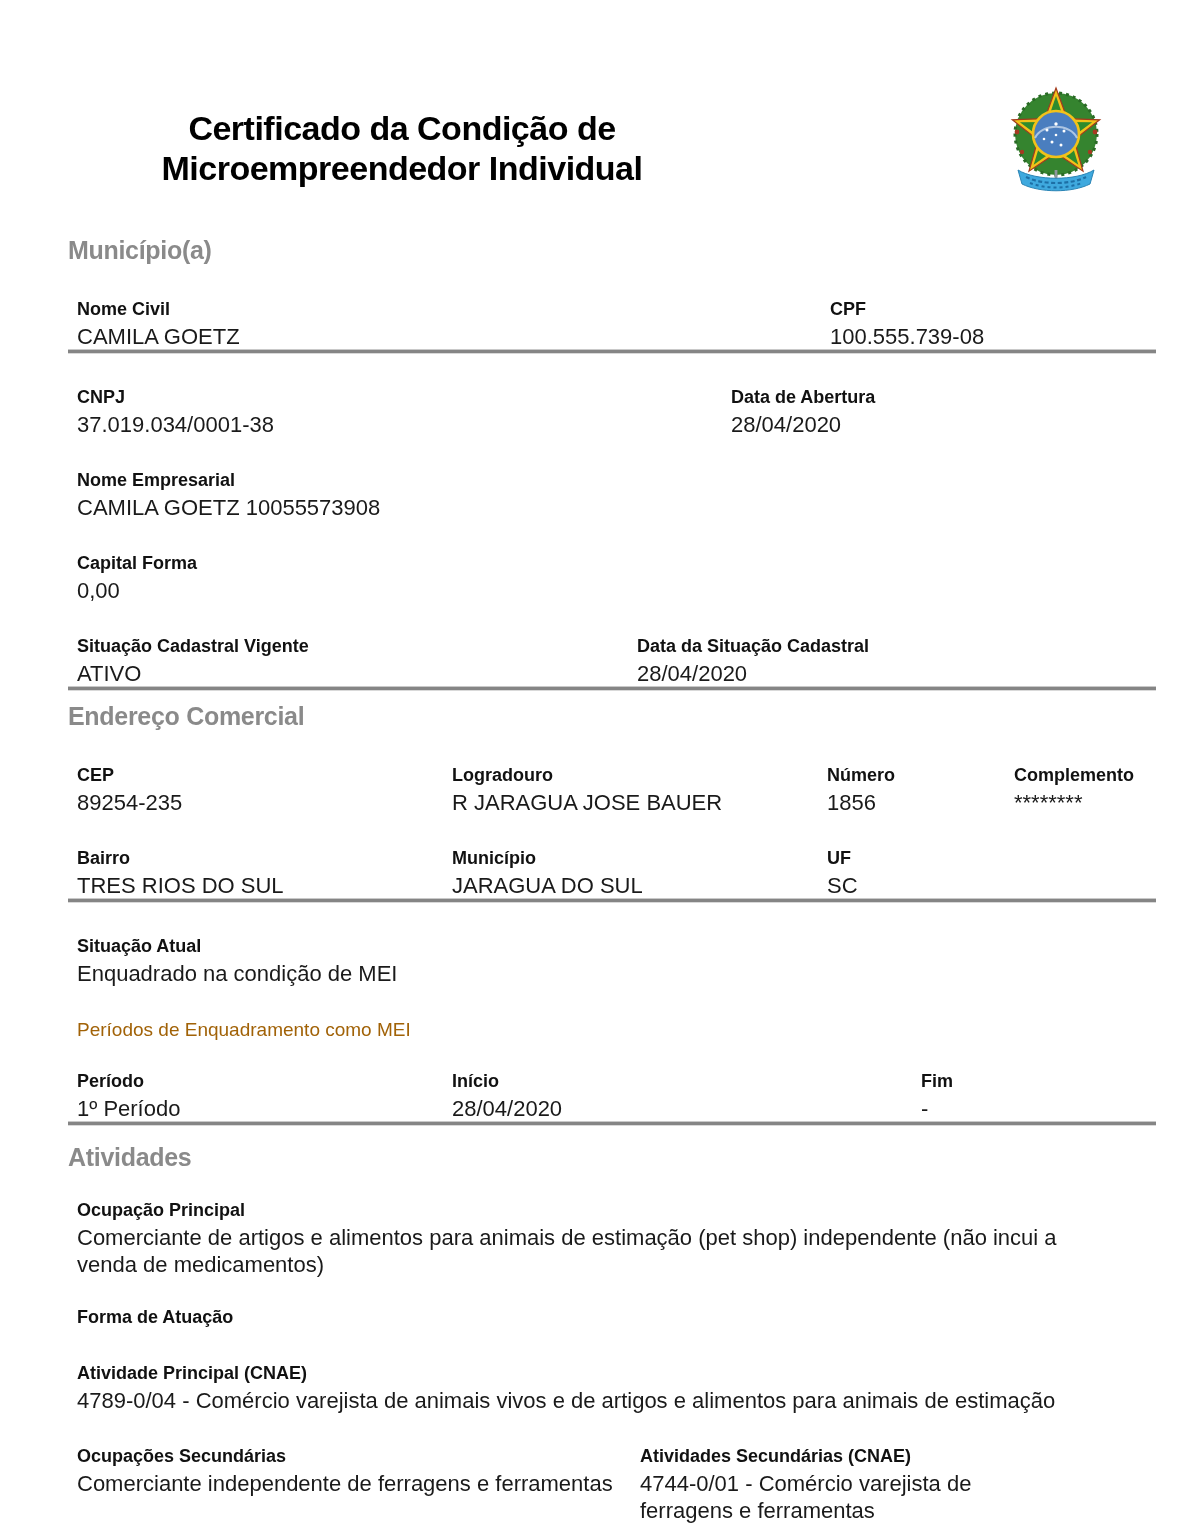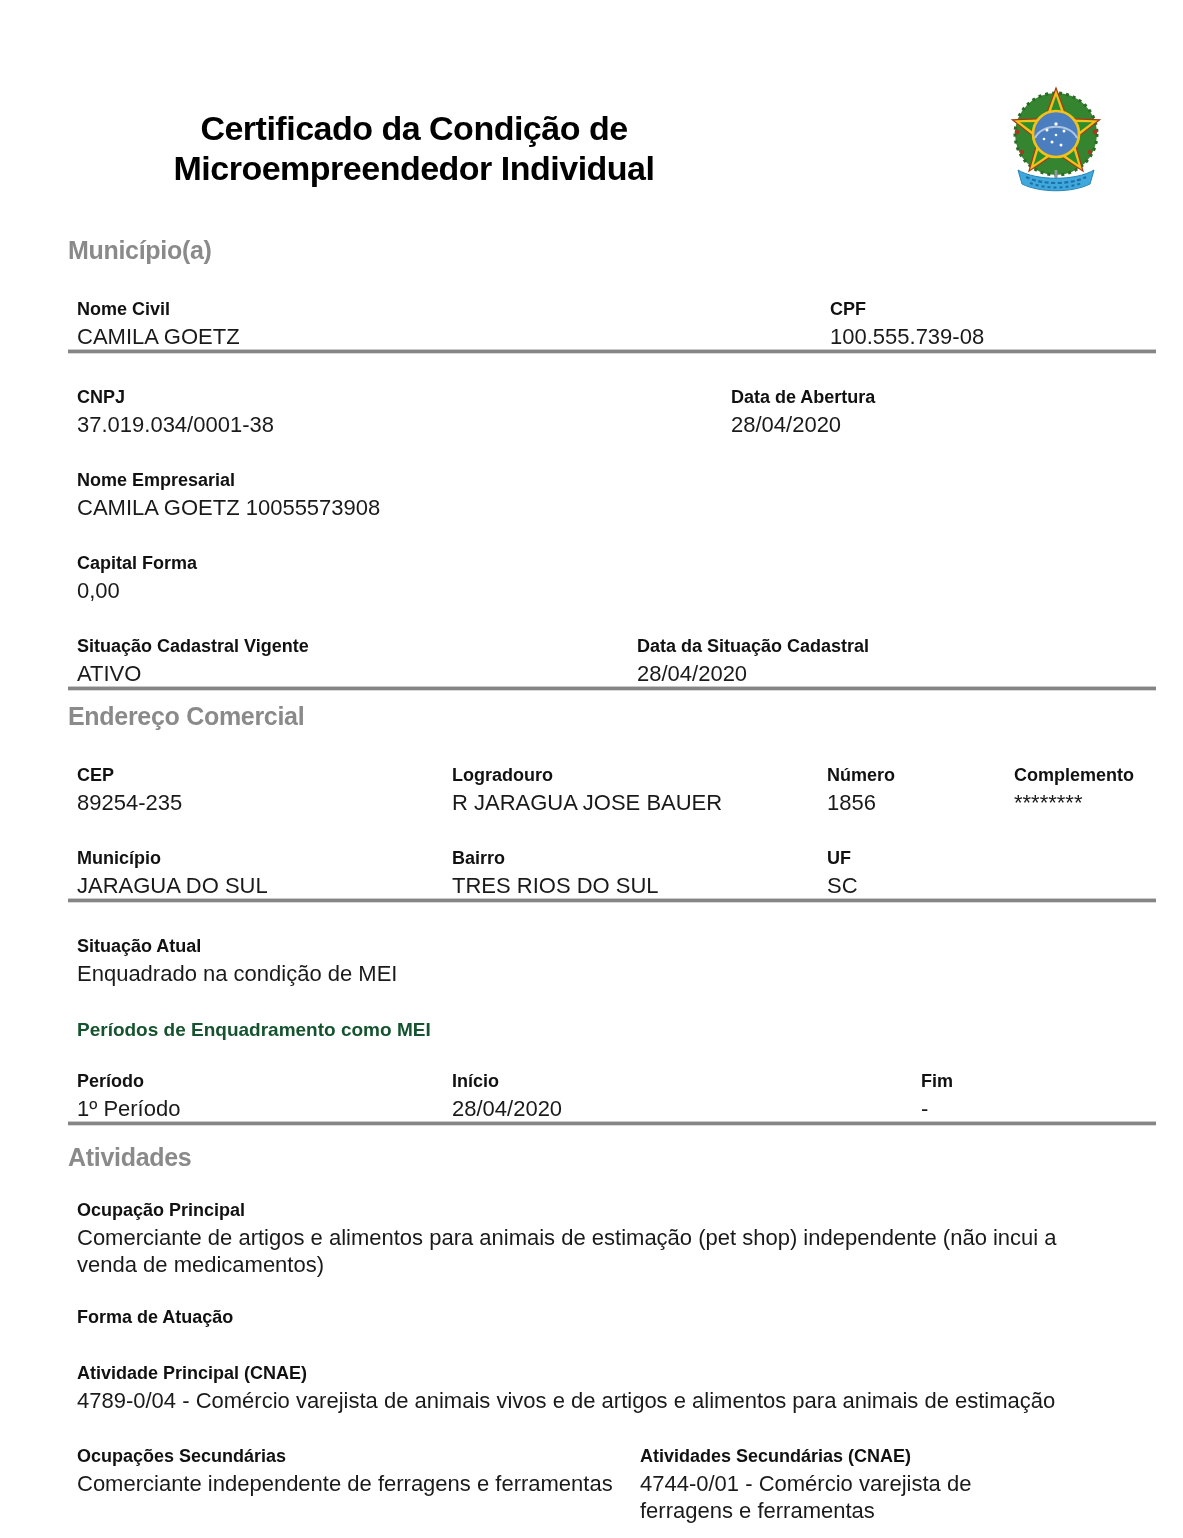--- a/index.html
+++ b/index.html
@@ -3,21 +3,21 @@
 <meta charset="utf-8">
 <style>
   html,body{margin:0;padding:0;background:#ffffff;}
   body{
     width:1183px;height:1538px;position:relative;overflow:hidden;
     font-family:"Liberation Sans", sans-serif;color:#1a1a1a;
     -webkit-font-smoothing:antialiased;
   }
   .header{position:relative;height:237px;}
   .title{
-    position:absolute;left:94px;top:108px;width:640px;
+    position:absolute;left:82px;top:108px;width:640px;
     text-align:center;font-size:34px;font-weight:bold;line-height:40px;color:#000;
     letter-spacing:-0.5px;
   }
   .logo{position:absolute;left:1000px;top:86px;width:112px;height:110px;}
   .content{margin-left:68px;width:1088px;}
   .section-heading{
     font-size:25px;font-weight:bold;color:#8a8a8a;
     line-height:26px;margin:0 0 33px 0;letter-spacing:-0.3px;
   }
   .row{display:grid;padding-left:9px;margin:0 0 29px 0;}
@@ -31,21 +31,21 @@
   .cols-addr{grid-template-columns:375px 375px 187px auto;}
   .cols-periodo{grid-template-columns:375px 469px auto;}
   .cols-sec{grid-template-columns:563px auto;}
   .divider{
     height:3px;background:#858585;margin:0 0 31px 0;
     box-shadow:0 1px 0 #d9d9d9, 0 -1px 0 #c9c9c9;
   }
   .divider.to-heading{margin-bottom:13px;}
   .divider.to-heading-lg{margin-bottom:19px;}
   .sub-heading{
-    font-size:19px;font-weight:bold;line-height:27px;color:#14532d;
+    font-size:19px;font-weight:normal;line-height:27px;color:#a16207;
     padding-left:9px;margin:0 0 25px 0;
   }
   .w-ocupacao{max-width:1030px;}
   .w-sec-cnae{width:430px;}
 </style>
 </head>
 <body>
 
 <div class="header">
   <div class="title">
@@ -147,28 +147,28 @@
       <div class="value">1856</div>
     </div>
     <div>
       <div class="label">Complemento</div>
       <div class="value">********</div>
     </div>
   </div>
 
   <div class="row cols-addr tight">
     <div>
+      <div class="label">Bairro</div>
+      <div class="value">TRES RIOS DO SUL</div>
+    </div>
+    <div>
       <div class="label">Município</div>
       <div class="value">JARAGUA DO SUL</div>
     </div>
     <div>
-      <div class="label">Bairro</div>
-      <div class="value">TRES RIOS DO SUL</div>
-    </div>
-    <div>
       <div class="label">UF</div>
       <div class="value">SC</div>
     </div>
   </div>
   <div class="divider"></div>
 
   <div class="row">
     <div>
       <div class="label">Situação Atual</div>
       <div class="value">Enquadrado na condição de MEI</div>

